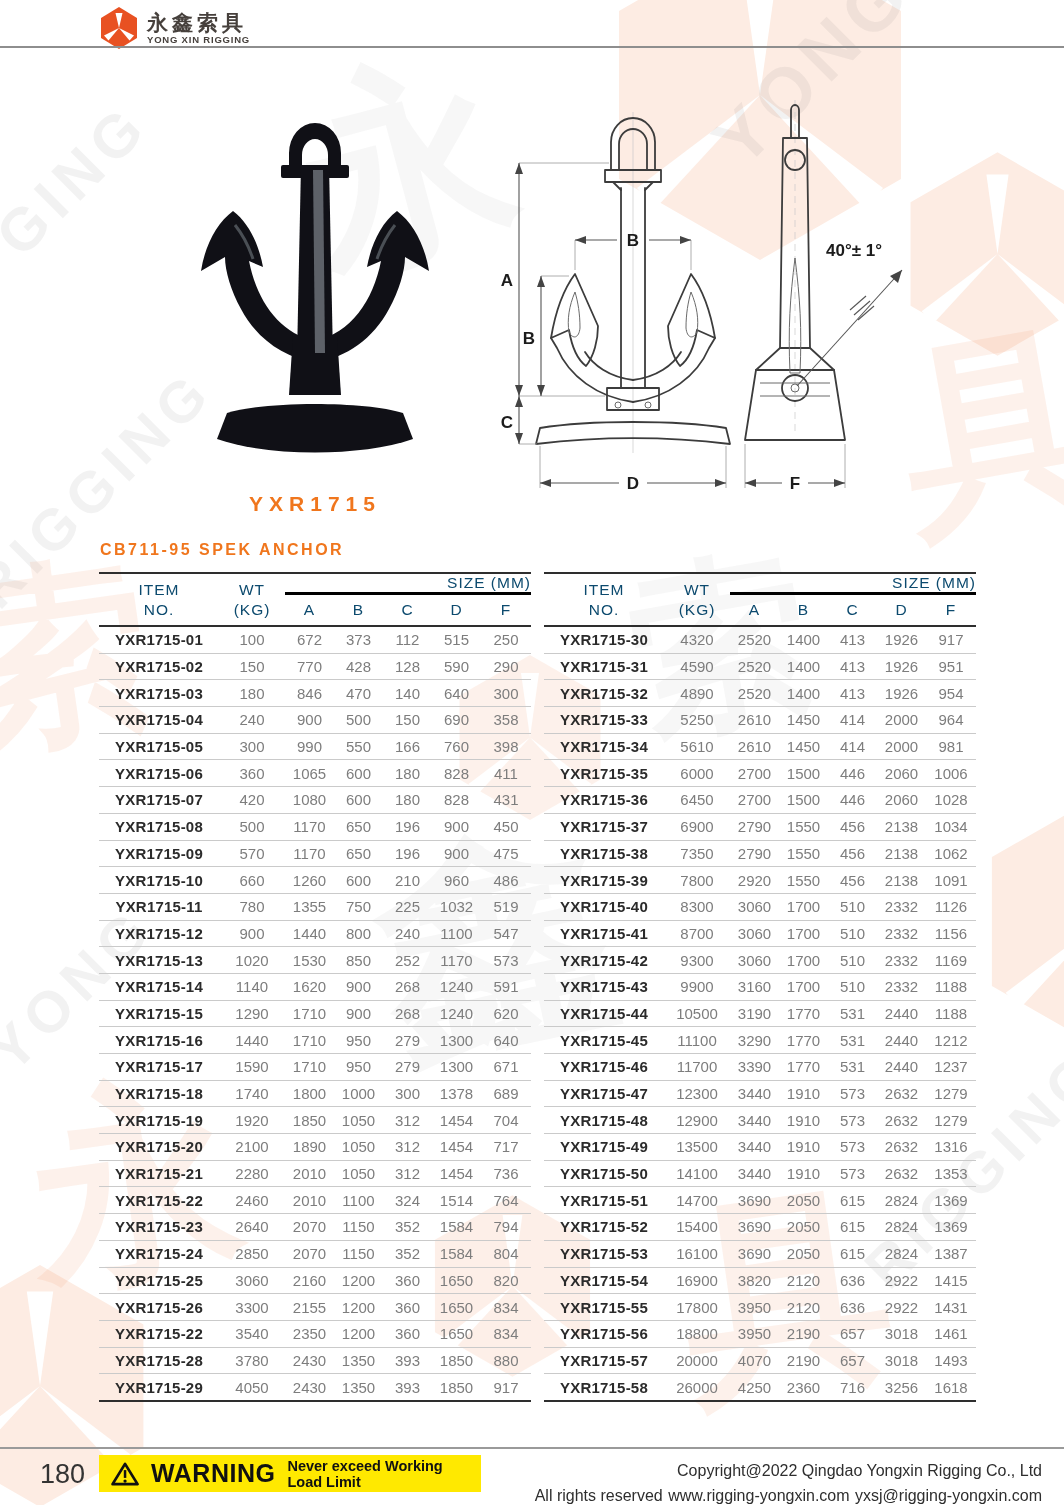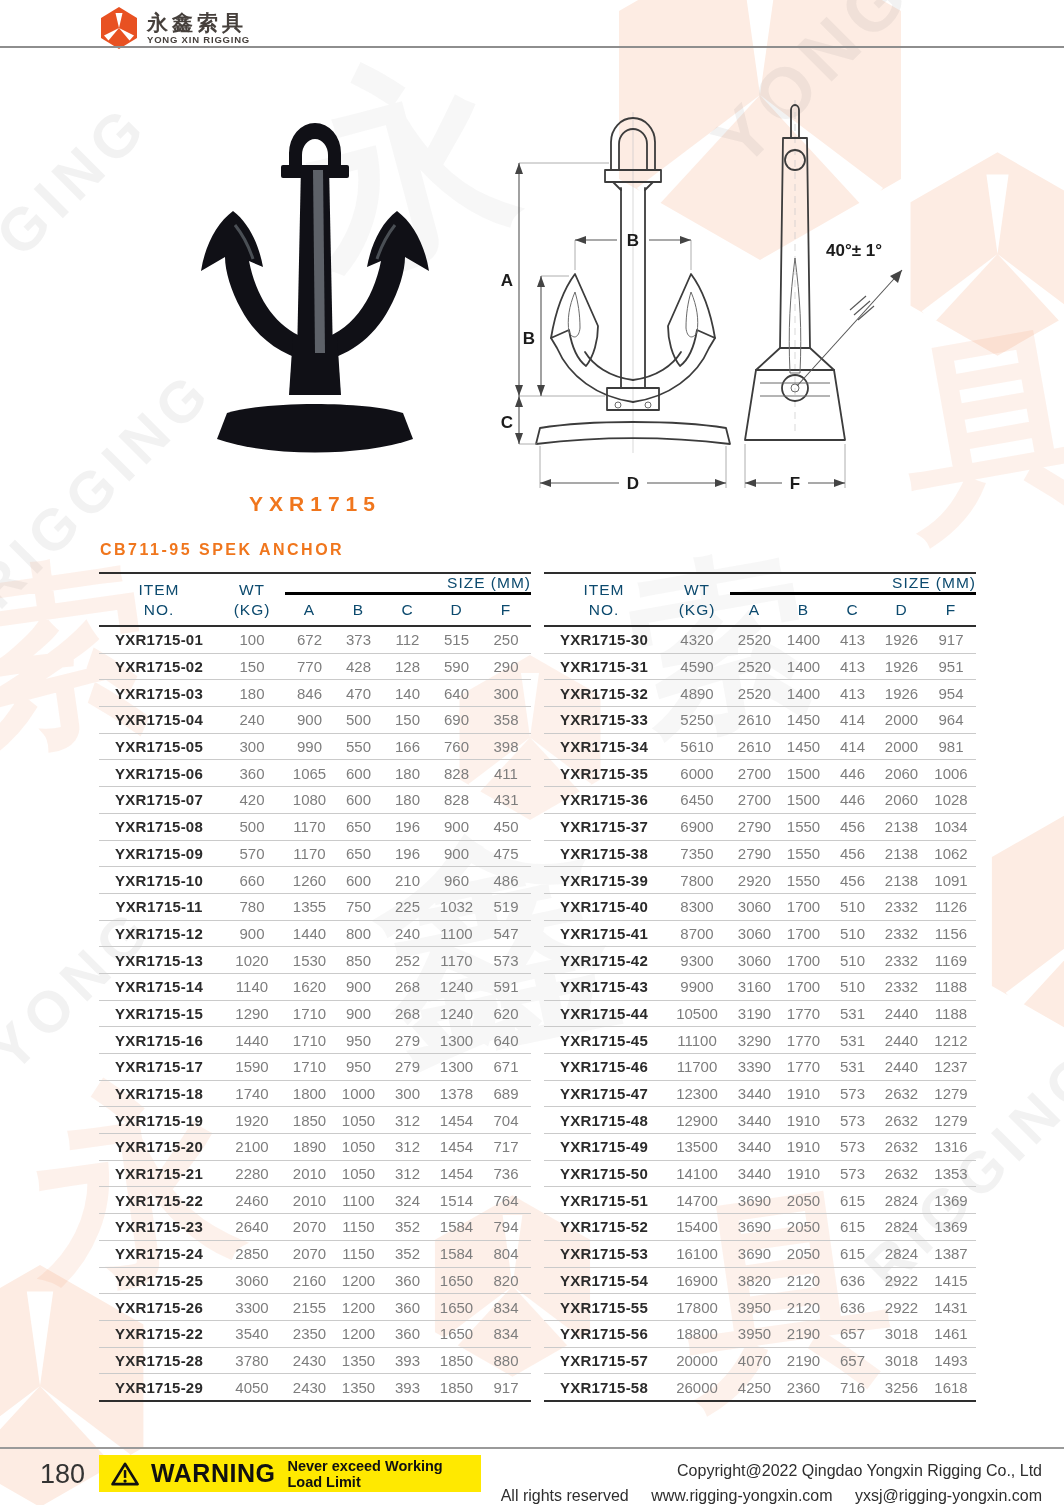--- a/index.html
+++ b/index.html
@@ -48,21 +48,21 @@
   .c-num{color:#7d7d7d;}
   
   .footer-rule{position:absolute;left:0;top:1447px;width:1064px;height:1.5px;background:#9a9a9a;}
   .page-num{position:absolute;left:40px;top:1459px;font-size:27px;color:#333;}
   .warning-bar{position:absolute;left:99px;top:1455px;width:382px;height:37px;background:#ffe900;
                display:flex;align-items:center;padding:0 12px;box-sizing:border-box;gap:12px;}
   .warning-title{font-size:25px;font-weight:800;color:#111;letter-spacing:0.5px;}
   .warning-text{font-size:14.5px;font-weight:bold;color:#111;}
   .footer-right{position:absolute;right:22px;top:1459px;text-align:right;font-size:16px;
                 color:#2e2e2e;line-height:1.55;}
-  .footer-right .seg{margin-left:18px;text-align:right;}
+  .footer-right .seg{margin-left:1px;text-align:right;}
 </style>
 </head>
 <body>
 
 <div class="page">
 
   <svg width="0" height="0" style="position:absolute">
       <defs>
     <g id="wmhex">
       <polygon points="50,0 97,27 97,83 50,110 3,83 3,27" fill="#fdece3"></polygon>

